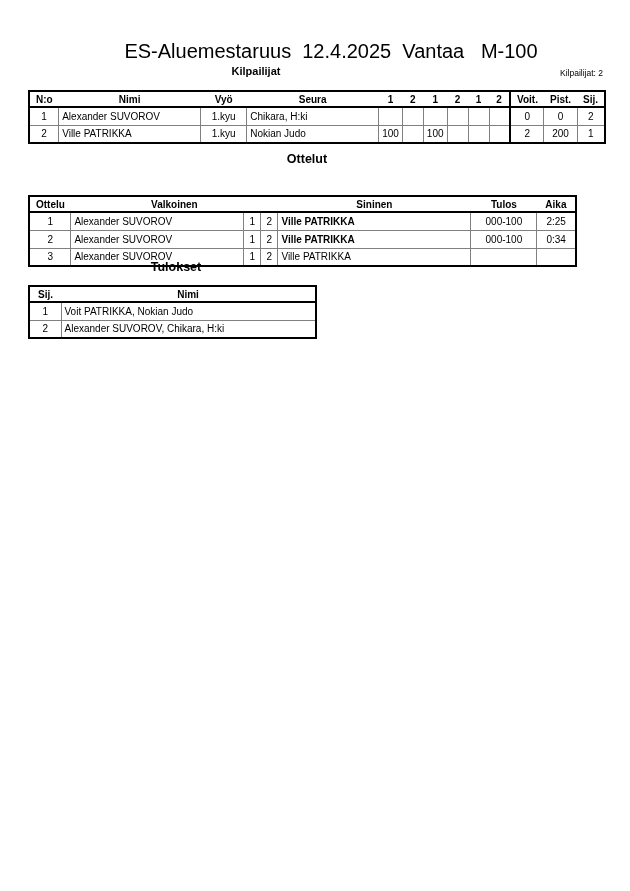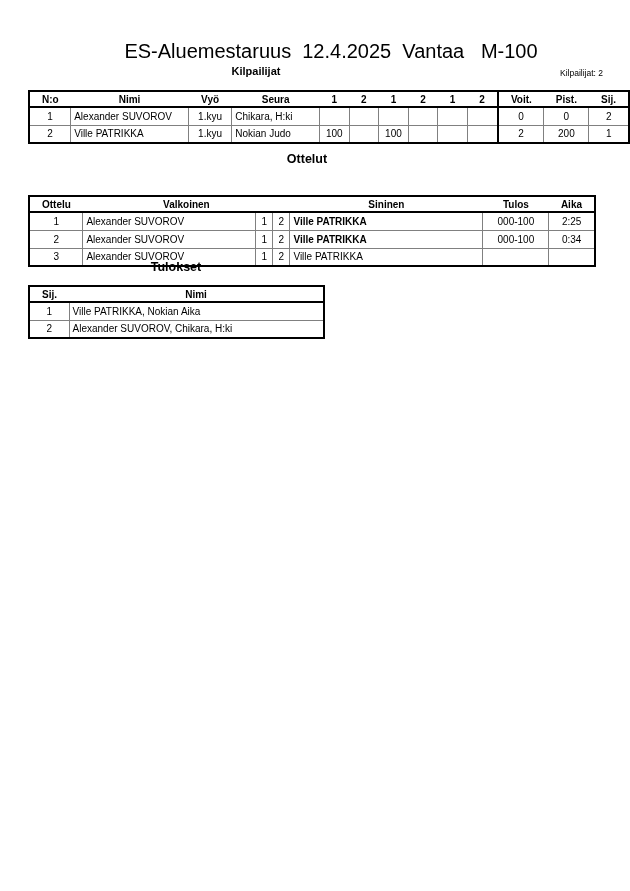--- a/index.html
+++ b/index.html
@@ -30,21 +30,21 @@
   table.grid {
     border-collapse: collapse;
     table-layout: fixed;
     border: 2px solid #000000;
     font-size: 10px;
   }
   table.grid th {
     border: none;
     border-bottom: 2px solid #000000;
     height: 16px;
-    padding: 0 12px;
+    padding: 0 6px;
     font-size: 10px; font-weight: bold;
     text-align: center;
     white-space: nowrap; overflow: hidden;
   }
   table.grid td {
     border: 1px solid #808080;
     height: 18px;
     padding: 0 3px;
     white-space: nowrap; overflow: hidden;
   }
@@ -195,20 +195,20 @@
   </colgroup>
   <thead>
     <tr>
       <th>Sij.</th>
       <th>Nimi</th>
     </tr>
   </thead>
   <tbody>
     <tr>
       <td class="c">1</td>
-      <td class="l name">Ville PATRIKKA, Nokian Aika</td>
+      <td class="l name">Voit PATRIKKA, Nokian Judo</td>
     </tr>
     <tr>
       <td class="c">2</td>
       <td class="l name">Alexander SUVOROV, Chikara, H:ki</td>
     </tr>
   </tbody>
 </table>
 
 </body></html>

